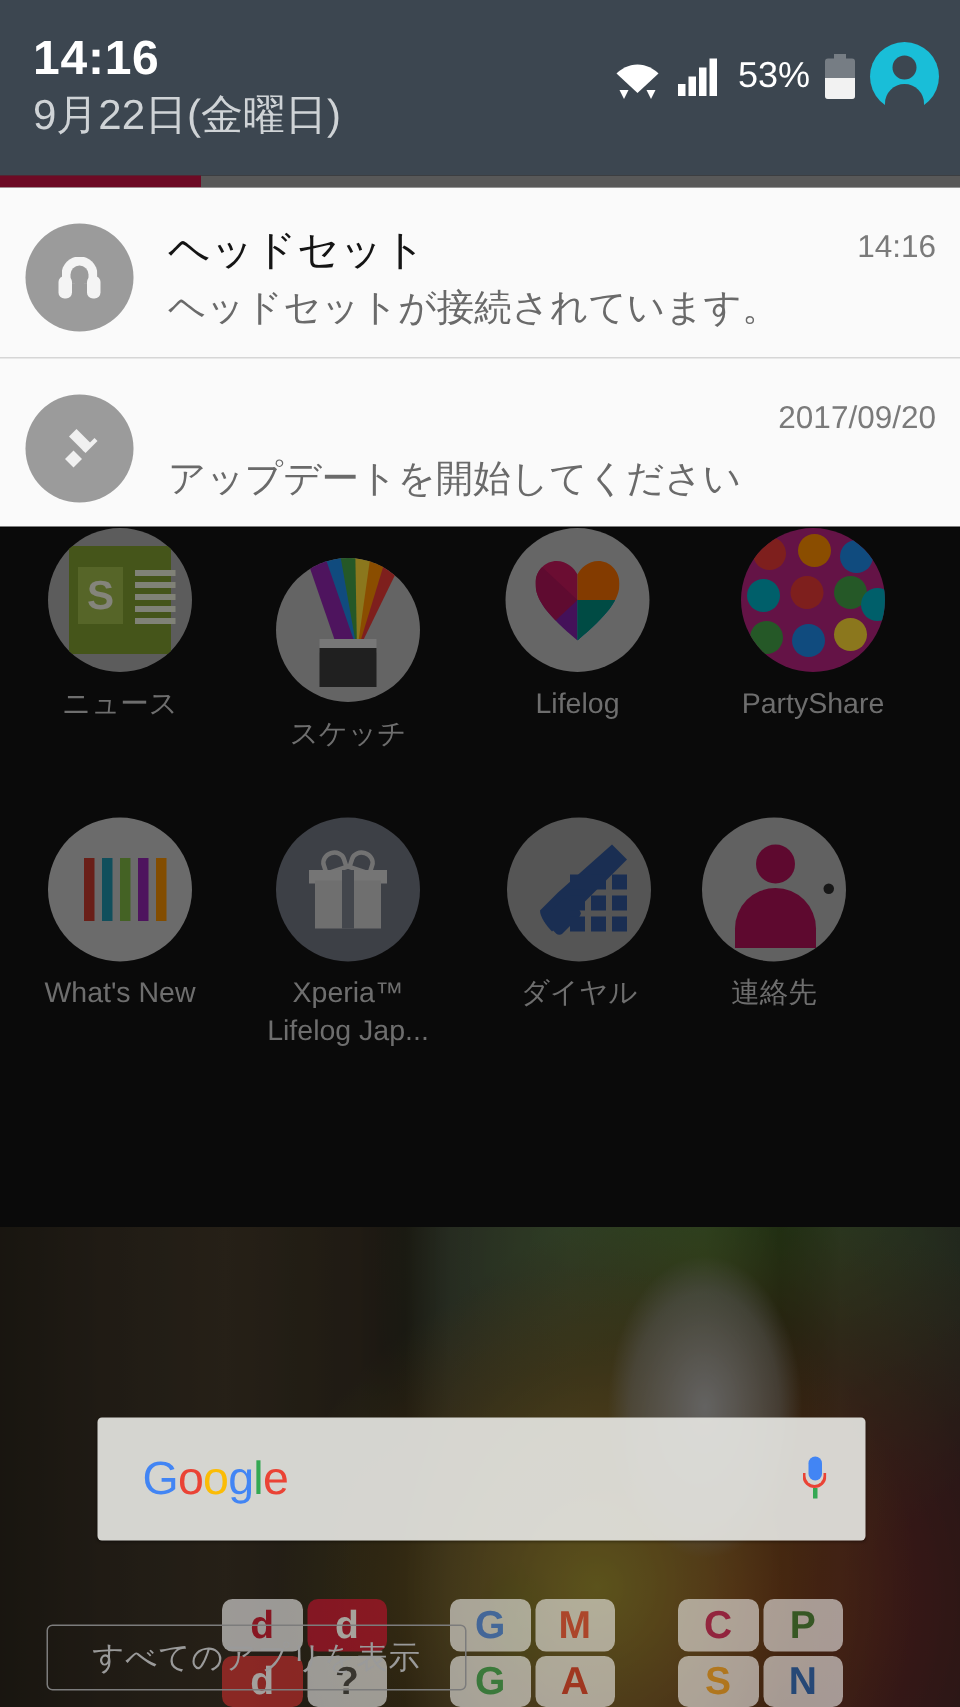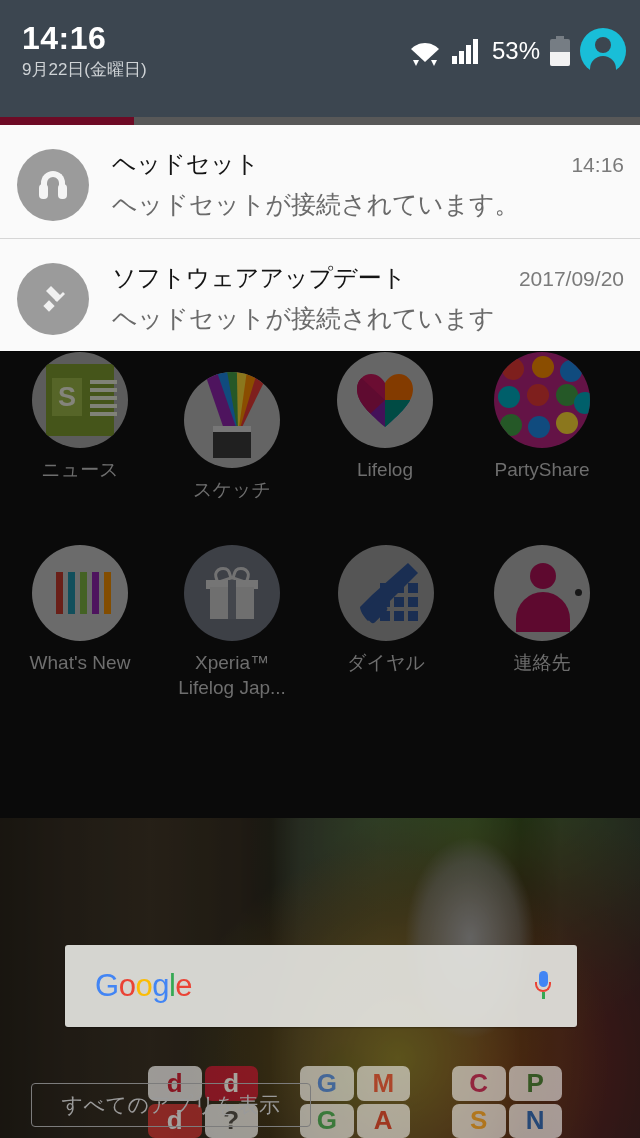--- a/index.html
+++ b/index.html
@@ -108,21 +108,21 @@
 
   .allapps {
     position:absolute; left:31px; top:731px; width:280px; height:44px;
     border:1px solid #7c7c7c; border-radius:4px; color:#9a9a9a;
     font-size:21px; display:flex; align-items:center; justify-content:center; letter-spacing:.5px;
   }
 
   
   .shade-head { position:absolute; left:0; top:0; width:640px; height:117px; background:#3c4650; }
   .clock { position:absolute; left:22px; top:20px; color:#fff; font-size:32px; font-weight:bold; letter-spacing:.5px; }
-  .date  { position:absolute; left:22px; top:58px; color:#cfd3d6; font-size:17px; }
+  .date  { position:absolute; left:22px; top:58px; color:#cfd3d6; font-size:28px; }
   .statusicons { position:absolute; right:14px; top:28px; display:flex; align-items:center; gap:10px; }
   .wifi { position:relative; width:34px; height:30px; }
   .sig { position:relative; width:30px; height:26px; }
   .sig b { position:absolute; bottom:0; width:5px; background:#fff; display:block; }
   .batt-pct { color:#fff; font-size:24px; font-weight:500; letter-spacing:0; }
   .batt { position:relative; width:20px; height:30px; }
   .batt .shell { position:absolute; left:0; top:3px; width:20px; height:27px; background:#767d84; border-radius:2px; }
   .batt .fill { position:absolute; left:0; bottom:0; width:20px; height:14px; background:#f2f2f2; border-radius:0 0 2px 2px; }
   .batt .nub { position:absolute; left:6px; top:0; width:8px; height:4px; background:#767d84; }
   .avatar { width:46px; height:46px; border-radius:50%; background:#19bed8; position:relative; }
@@ -130,21 +130,21 @@
   .avatar .ab { position:absolute; left:10px; top:28px; width:26px; height:18px; border-radius:13px 13px 0 0; background:#3c4650; }
 
   .sysbar { position:absolute; left:0; top:117px; width:640px; height:8px; background:#585858; }
   .sysbar .prog { position:absolute; left:0; top:0; height:8px; background:#6d0a25; }
 
   
   .notifs { position:absolute; left:0; top:125px; width:640px; }
   .notif { background:#fafafa; position:relative; width:640px; }
   .notif + .notif { border-top:1px solid #d6d6d6; }
   .n-ic { position:absolute; left:17px; top:24px; width:72px; height:72px; border-radius:50%; background:#9b9b9b; }
-  .n-title { position:absolute; left:112px; top:23px; font-size:24px; color:#141414; letter-spacing:0; }
+  .n-title { position:absolute; left:112px; top:23px; font-size:28px; color:#141414; letter-spacing:0; }
   .n-text  { position:absolute; left:112px; top:63px; font-size:25px; color:#6a6a6a; }
   .n-time  { position:absolute; right:16px; top:28px; font-size:21px; color:#7a7a7a; }
   .n1 { height:113px; } .n2 { height:113px; }
   
   .hp { position:absolute; left:20px; top:20px; width:32px; height:32px; }
   .hp .arc { position:absolute; left:4px; top:2px; width:24px; height:18px;
              border:6px solid #f4f4f4; border-bottom:none; border-radius:13px 13px 0 0; }
   .hp .l { position:absolute; left:2px; top:15px; width:9px; height:15px; background:#f4f4f4; border-radius:4px; }
   .hp .r { position:absolute; right:2px; top:15px; width:9px; height:15px; background:#f4f4f4; border-radius:4px; }
   
@@ -299,21 +299,21 @@
               <i class="key"></i>
               <i class="key"></i>
             <i class="key"></i>
               <i class="key"></i>
               <i class="key"></i>
           </span>
         </div>
         <div class="app-lbl">ダイヤル</div>
       </div>
 
-      <div class="app-cell" style="left:462px;top:193px;">
+      <div class="app-cell" style="left:436px;top:193px;">
         <div class="app-ic ic-cnt">
           <span class="head"></span>
             <span class="body"></span>
             <span class="dot"></span>
         </div>
         <div class="app-lbl">連絡先</div>
       </div>
     </div>
 
     <div class="allapps">すべてのアプリを表示</div>
@@ -370,19 +370,18 @@
     </div>
 
     <div class="notif n2">
       <span class="n-ic">
         <svg class="up" viewBox="0 0 30 30">
           <path d="M12,2 L22,12 L17,17 L7,7 Z" fill="#f0f0f0"></path>
           <path d="M16,16 L24,8 L26,10 L18,18 Z" fill="#f0f0f0"></path>
           <path d="M6,18 L14,18 L14,26 L6,26 Z" fill="#f0f0f0" transform="rotate(-45 10 22)"></path>
         </svg>
       </span>
-      <span class="n-title">ソフトウェアアップデート</span>
-      <span class="n-text">ヘッドセットが接続されています</span>
+      <span class="n-text">アップデートを開始してください</span>
       <span class="n-time">2017/09/20</span>
     </div>
   </div>
 
 </div>
 
 </body></html>

